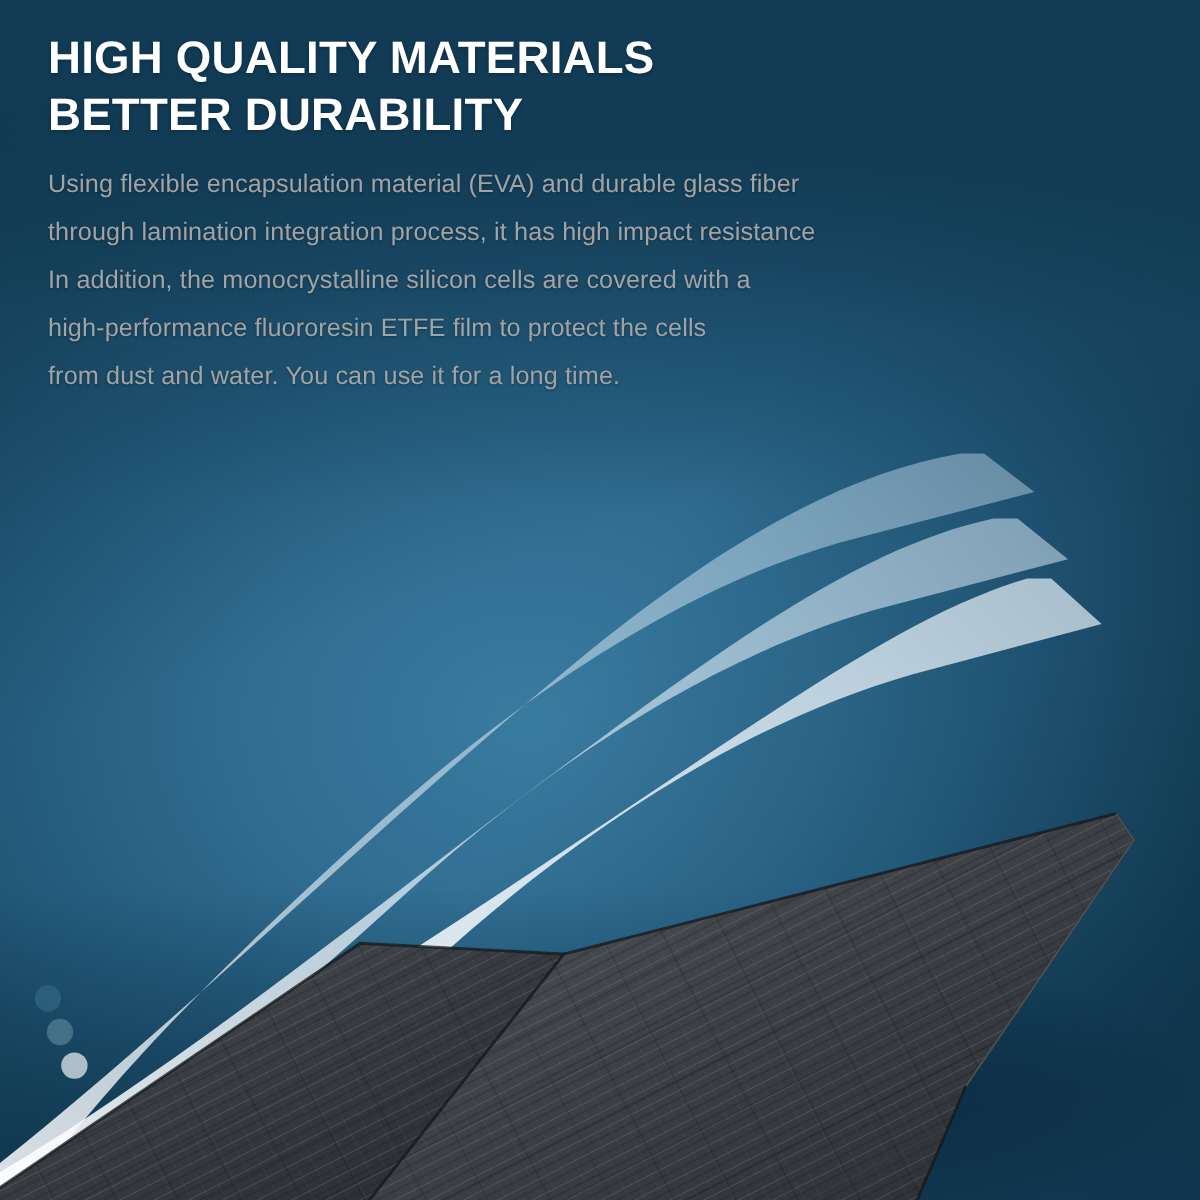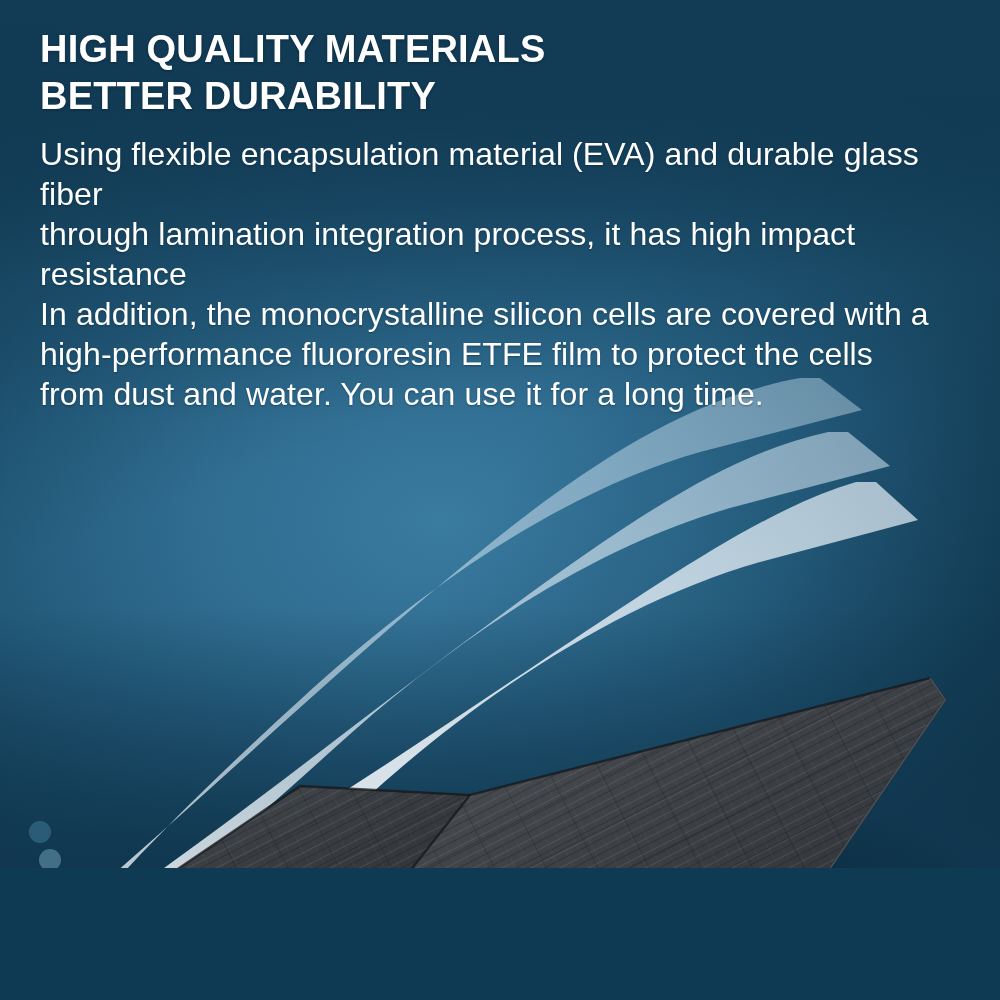--- a/index.html
+++ b/index.html
@@ -1,18 +1,18 @@
 <!DOCTYPE html>
 <html><head>
 <meta charset="utf-8">
 <style>
   html,body{margin:0;padding:0;background:#0f3a53;}
   #stage{
     position:relative;
-    width:1000px;height:868px;
+    width:1000px;height:1000px;
     overflow:hidden;
     font-family:"Liberation Sans","DejaVu Sans",sans-serif;
     background:#1a4a66;
   }
   
   .bg-base{
     position:absolute;inset:0;
     background:
       radial-gradient(ellipse 78% 62% at 44% 60%, #3a7ba0 0%, #2f6c90 32%, #225878 60%, #17455f 82%, #113b54 100%);
   }
@@ -36,22 +36,22 @@
     color:#ffffff;
     font-size:38px;
     font-weight:700;
     letter-spacing:.2px;
     line-height:47px;
     text-shadow:0 1px 3px rgba(4,26,40,.45);
     white-space:pre-line;
   }
   .body{
     margin-top:14px;
-    color:#ffffff;
-    font-size:32px;
+    color:#a3a3a3;
+    font-size:21px;
     font-weight:400;
     line-height:40px;
     letter-spacing:.1px;
     text-shadow:0 1px 2px rgba(4,26,40,.40);
     white-space:pre-line;
   }
   
   #art{position:absolute;inset:0;z-index:10;}
   #art svg{display:block;width:1000px;height:1000px;}
 </style>

